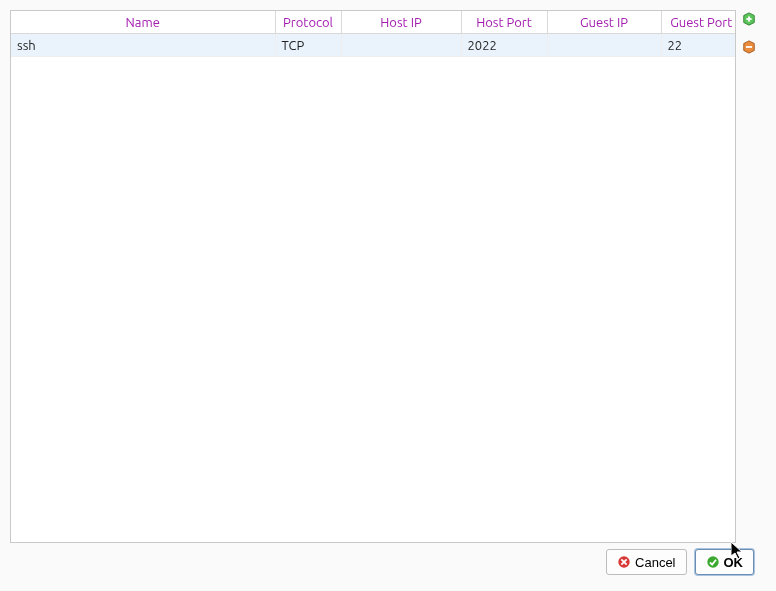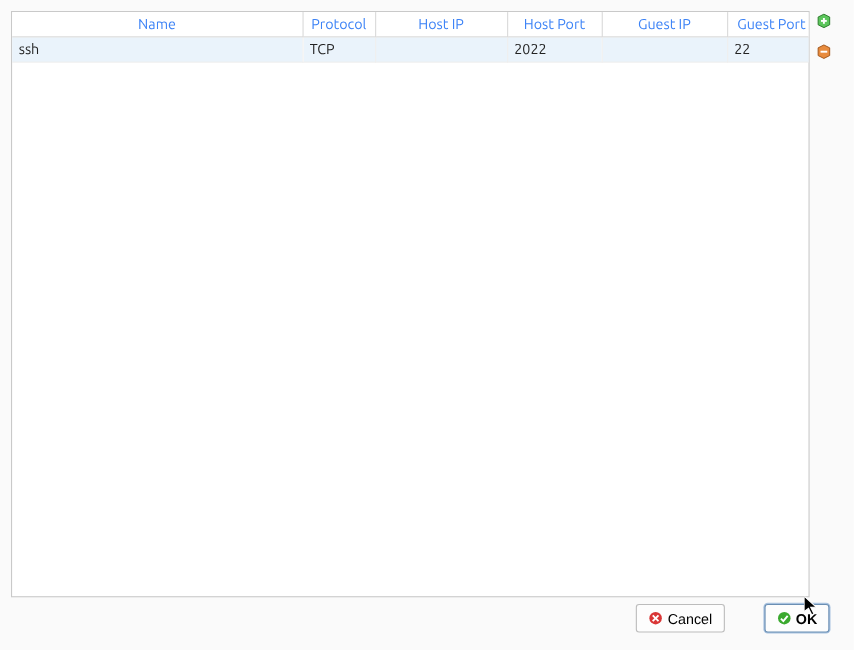--- a/index.html
+++ b/index.html
@@ -73,21 +73,21 @@
   col.c-hostport { width:  86px; }
   col.c-guestip  { width: 114px; }
   col.c-guestport{ width:  80px; }
   thead th {
     background: #fff;
     font-weight: 400;
     text-align: center;
     padding: 4px 6px;
     border-right: 1px solid #d9d9d9;
     border-bottom: 1px solid #d9d9d9;
-    color: #3b82f6;
+    color: #a21caf;
     height: 22px;
   }
   thead th:last-child { border-right: none; }
   tbody td {
     padding: 4px 6px;
     border-right: 1px solid #eee;
     border-bottom: 1px solid #eee;
     text-align: left;
     height: 22px;
     color: #222;
@@ -120,21 +120,20 @@
     height: 26px;
     padding: 0 10px;
     background: #fdfdfd;
     border: 1px solid #bcbcbc;
     border-radius: 3px;
     font-size: 13px;
     display: inline-flex;
     align-items: center;
     gap: 4px;
     cursor: pointer;
-    margin-left: 28px;
   }
   button.dlg.default {
     border-color: #6b8fb3;
     box-shadow: 0 0 0 1px #a8c2df;
     font-weight: bold;
   }
   .ic { display: inline-block; width: 14px; height: 14px; }
   .cursor {
     position: absolute;
     left: 731px;

